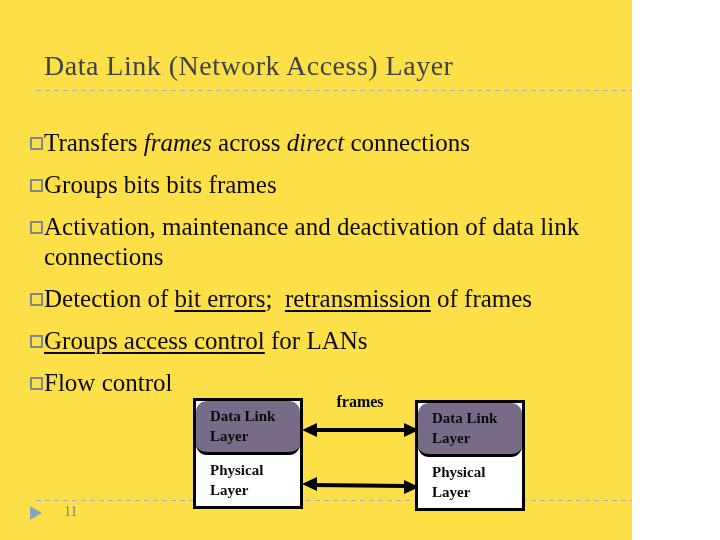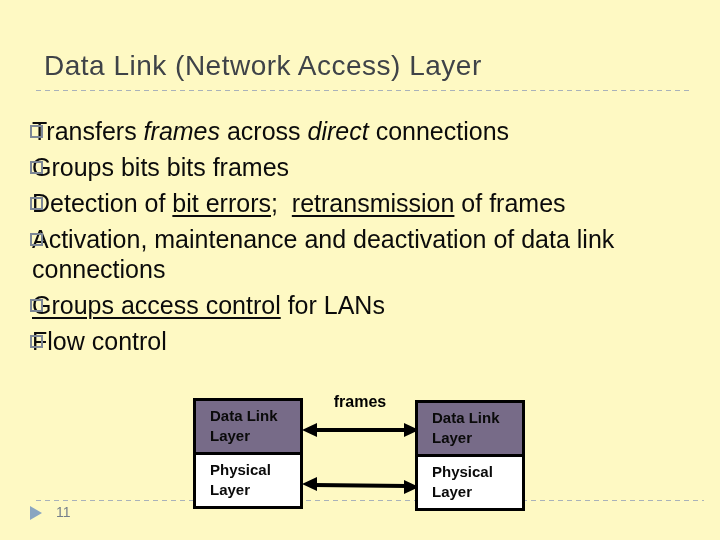--- a/index.html
+++ b/index.html
@@ -1,88 +1,89 @@
 <!DOCTYPE html>
 <html><head>
 <meta charset="utf-8">
 <style>
   html,body{margin:0;padding:0;}
   .slide{
-    position:relative; width:720px; height:540px; overflow:hidden;
-    background:#fef9c3;
-    font-family:Liberation Sans, sans-serif;
+    position:relative; width:632px; height:540px; overflow:hidden;
+    background:#fde047;
+    font-family:Liberation Serif, serif;
   }
   .title{
     position:absolute; left:44px; top:50px; margin:0;
     font-size:28px; font-weight:400; color:#3f4348; letter-spacing:0.5px;
   }
   .dashed-rule{
     position:absolute; height:1px;
     background:repeating-linear-gradient(to right,#a9b2ba 0 5px,transparent 5px 9px);
   }
   .title-rule{ left:36px; top:90px; width:654px; }
   .footer-rule{ left:36px; top:500px; width:668px; }
 
   .bullets{
     position:absolute; left:30px; top:116px; width:640px;
     margin:0; padding:0; list-style:none;
     font-size:25px; line-height:30px; color:#0b0b0b;
   }
   .bullets li{
-    position:relative; padding-left:2px; margin-bottom:6px;
+    position:relative; padding-left:14px; margin-bottom:6px;margin-top:12px;
   }
   .bullets .sq{
     position:absolute; left:0; top:9px; width:9px; height:9px;
     border:2px solid #7d8795; background:transparent;
   }
   .btxt span{ white-space:pre-wrap; }
   .btxt .it{ font-style:italic; }
   .btxt .un{ text-decoration:underline; text-decoration-thickness:2px; text-underline-offset:3px; }
 
   .diagram{ position:absolute; left:0; top:0; width:720px; height:540px; }
   .stack{
     position:absolute; width:104px; border:3px solid #000; background:#fff; z-index:2;
   }
   .stack .cell{
     font-size:15px; font-weight:700; color:#0a0a0a; line-height:20px;
     padding:5px 4px 6px 14px;
+    border-radius:11px;
   }
   .stack .cell.top{ border-bottom:3px solid #000; }
   .stack-left{ left:193px; top:398px; }
   .stack-right{ left:415px; top:400px; }
 
   .arrow-svg{ position:absolute; left:0; top:380px; width:720px; height:140px; z-index:1; }
   .arrow-label{
     position:absolute; width:110px; text-align:center; z-index:3;
     font-size:16px; font-weight:700; color:#000;
   }
   .label-frames{ left:305px; top:393px; }
   .label-bits{ left:305px; top:453px; }
 
   .page-marker{ position:absolute; left:30px; top:506px; width:0; height:0;
     border-left:12px solid #8aa5c1; border-top:7px solid transparent; border-bottom:7px solid transparent;
   }
   .page-number{
-    position:absolute; left:56px; top:504px;
+    position:absolute; left:64px; top:504px;
     font-size:14px; color:#757f8a;
   }
 </style>
 </head>
 <body>
 
 <div class="slide">
 
   <h1 class="title">Data Link (Network Access) Layer</h1>
   <div class="dashed-rule title-rule"></div>
 
   <ul class="bullets">
       <li><span class="sq"></span><span class="btxt"><span>Transfers </span><span class="it">frames</span><span> across </span><span class="it">direct</span><span> connections</span></span></li>
       <li><span class="sq"></span><span class="btxt"><span>Groups bits bits frames</span></span></li>
+      <li><span class="sq"></span><span class="btxt"><span>Activation, maintenance and deactivation of data link connections</span></span></li>
       <li><span class="sq"></span><span class="btxt"><span>Detection of </span><span class="un">bit errors</span><span>;  </span><span class="un">retransmission</span><span> of frames</span></span></li>
-      <li><span class="sq"></span><span class="btxt"><span>Activation, maintenance and deactivation of data link connections</span></span></li>
       <li><span class="sq"></span><span class="btxt"><span class="un">Groups access control</span><span> for LANs</span></span></li>
       <li><span class="sq"></span><span class="btxt"><span>Flow control</span></span></li>
     </ul>
 
   <div class="diagram">
 
     <svg class="arrow-svg" viewBox="0 0 720 140" xmlns="http://www.w3.org/2000/svg">
       <g>
         <line x1="314" y1="50" x2="407" y2="50" stroke="#000" stroke-width="4"></line>
         <polygon points="302,50 317,43 317,57" fill="#000"></polygon>

